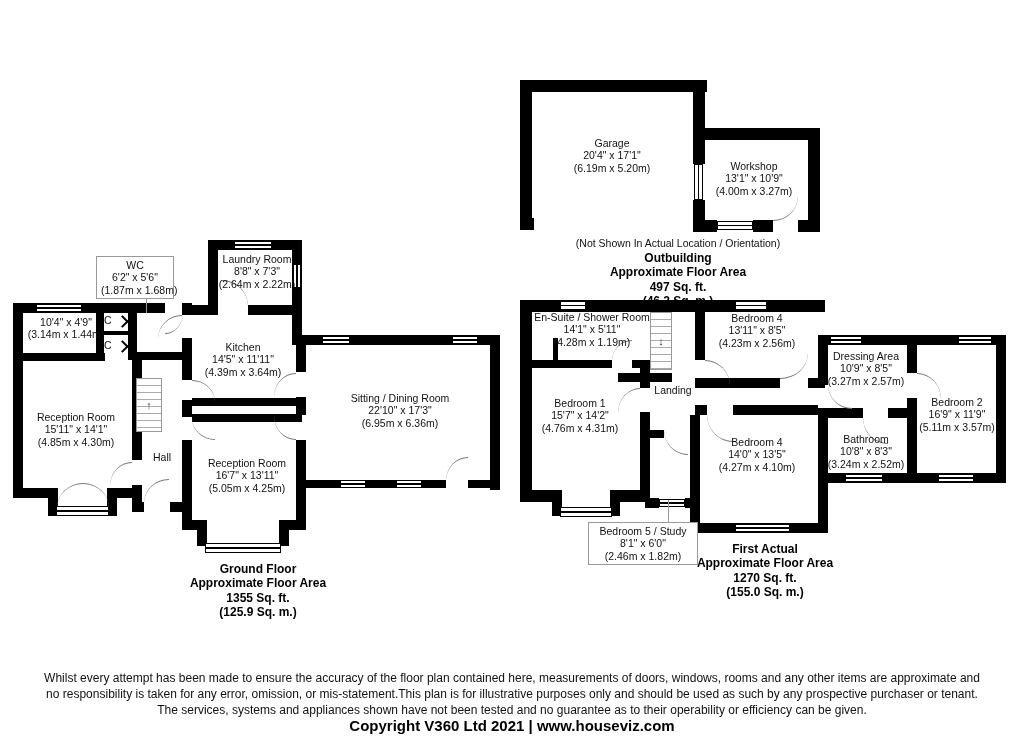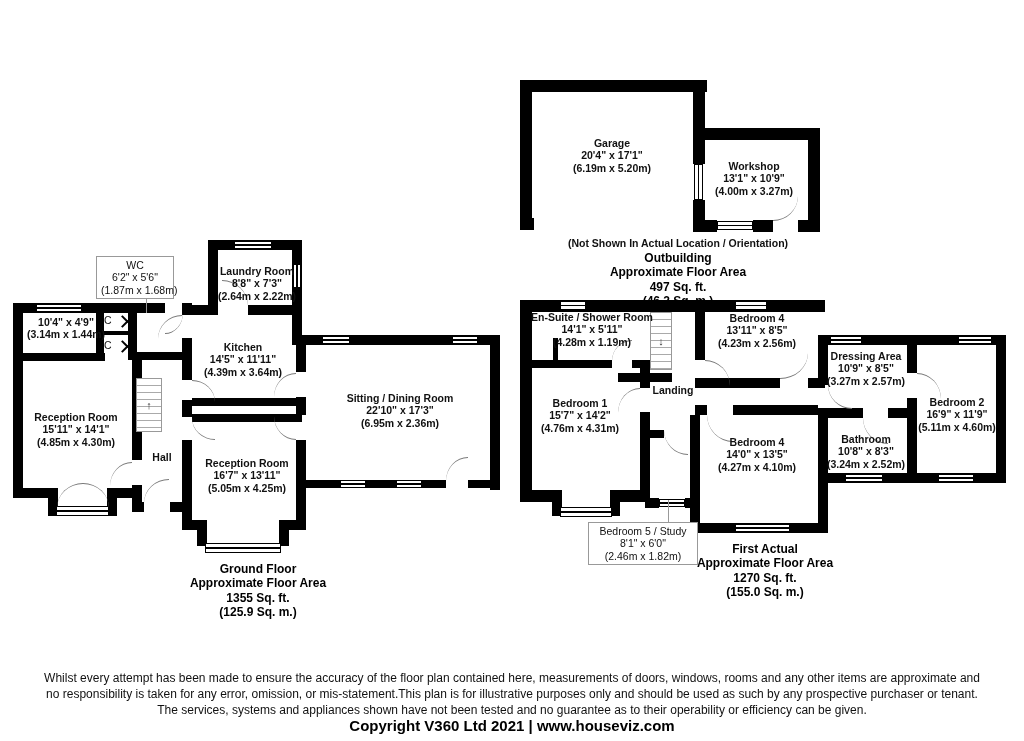--- a/index.html
+++ b/index.html
@@ -9,21 +9,21 @@
   .wh{position:absolute;box-sizing:border-box;border:1px solid #000;
       background:linear-gradient(to bottom,#fff 0 40%,#000 40% 60%,#fff 60% 100%);}
   .wv{position:absolute;box-sizing:border-box;border:1px solid #000;
       background:linear-gradient(to right,#fff 0 40%,#000 40% 60%,#fff 60% 100%);}
   .arc{position:absolute;}
   .a-tl{border-top:1px solid #777;border-top-left-radius:100% 100%;}
   .a-tr{border-top:1px solid #777;border-top-right-radius:100% 100%;}
   .a-bl{border-bottom:1px solid #777;border-bottom-left-radius:100% 100%;}
   .a-br{border-bottom:1px solid #777;border-bottom-right-radius:100% 100%;}
   .rlabel{position:absolute;transform:translateX(-50%);text-align:center;
-          font-size:10.5px;line-height:1.18;white-space:nowrap;color:#111;font-weight:bold;}
+          font-size:10.5px;line-height:1.18;white-space:nowrap;color:#111;}
   .ftitle{position:absolute;transform:translateX(-50%);text-align:center;
           font-size:12px;font-weight:bold;line-height:1.2;white-space:nowrap;color:#000;}
   .lblbox{position:absolute;box-sizing:border-box;border:1px solid #999;background:#fff;
           text-align:center;font-size:10.5px;line-height:1.18;padding:2px 4px;white-space:nowrap;z-index:3;}
   .lead{position:absolute;width:1px;background:#999;}
   .stairs{position:absolute;box-sizing:border-box;border:1px solid #999;
           background:repeating-linear-gradient(to bottom,#fff 0 6px,#aaa 6px 7px);}
   .sarrow{position:absolute;left:50%;top:50%;transform:translate(-50%,-50%);
           font-size:11px;color:#333;line-height:1;}
   .closet-c{position:absolute;font-size:10.5px;color:#111;}
@@ -110,21 +110,21 @@
     <i class="hook" style="left:118px;top:317px"></i>
     <i class="hook" style="left:118px;top:342px"></i>
 
     <div class="lblbox" style="left:96px;top:256px;width:78px">
       <div>WC</div>
       <div>6'2" x 5'6"</div>
       <div>(1.87m x 1.68m)</div>
     </div>
     <i class="lead" style="left:146px;top:296px;height:17px"></i>
 
-    <div class="rlabel" style="left:257px;top:265px">
+    <div class="rlabel" style="left:257px;top:253px">
       <div>Laundry Room</div>
       <div>8'8" x 7'3"</div>
       <div>(2.64m x 2.22m)</div>
     </div>
     <div class="rlabel" style="left:66px;top:316px">
       <div>10'4" x 4'9"</div>
       <div>(3.14m x 1.44m)</div>
     </div>
     <div class="rlabel" style="left:76px;top:411px">
       <div>Reception Room</div>
@@ -140,21 +140,21 @@
       <div>(4.39m x 3.64m)</div>
     </div>
     <div class="rlabel" style="left:247px;top:457px">
       <div>Reception Room</div>
       <div>16'7" x 13'11"</div>
       <div>(5.05m x 4.25m)</div>
     </div>
     <div class="rlabel" style="left:400px;top:392px">
       <div>Sitting / Dining Room</div>
       <div>22'10" x 17'3"</div>
-      <div>(6.95m x 2.36m)</div>
+      <div>(6.95m x 6.36m)</div>
     </div>
     <div class="ftitle" style="left:258px;top:562px">
       <div>Ground Floor</div>
       <div>Approximate Floor Area</div>
       <div>1355 Sq. ft.</div>
       <div>(125.9 Sq. m.)</div>
     </div>
   </div>
 
   <div>
@@ -285,21 +285,21 @@
       <div>(3.27m x 2.57m)</div>
     </div>
     <div class="rlabel" style="left:866px;top:433px">
       <div>Bathroom</div>
       <div>10'8" x 8'3"</div>
       <div>(3.24m x 2.52m)</div>
     </div>
     <div class="rlabel" style="left:957px;top:396px">
       <div>Bedroom 2</div>
       <div>16'9" x 11'9"</div>
-      <div>(5.11m x 4.60m)</div>
+      <div>(5.11m x 3.57m)</div>
     </div>
     <div class="ftitle" style="left:765px;top:542px">
       <div>First Actual</div>
       <div>Approximate Floor Area</div>
       <div>1270 Sq. ft.</div>
       <div>(155.0 Sq. m.)</div>
     </div>
   </div>
 
   <div>

